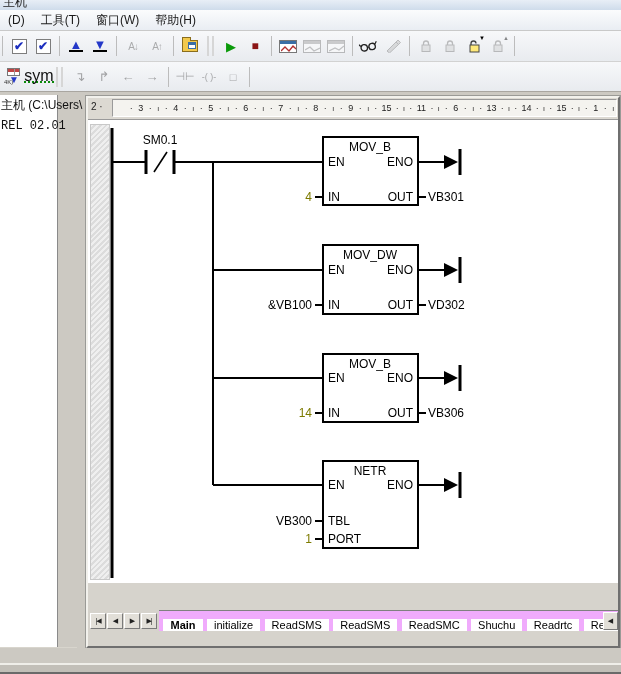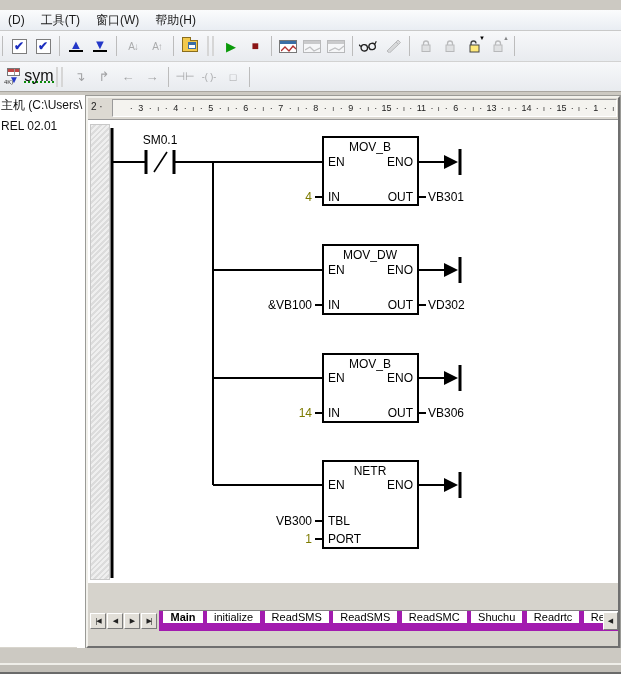--- a/index.html
+++ b/index.html
@@ -47,24 +47,24 @@
   .ic-addr .grid { position:absolute; left:1px; top:0; width:13px; height:8px; border:1px solid #777;
     background:linear-gradient(#c04545 0 3px, #fff 3px); }
   .ic-addr .grid::before { content:""; position:absolute; left:6px; top:0; bottom:0; width:1px; background:#999; }
   .ic-addr .dtri { position:absolute; left:3px; top:7px; color:#2438c8; font-size:10px; line-height:10px; }
   .ic-addr .lbl { position:absolute; left:-2px; top:11px; font-size:6px; color:#333; }
   .ic-sym { font-size:16px; color:#111; border-bottom:2px dotted #0a8a0a; line-height:11px; }
   .lockwrap { position:relative; }
   .locktag { position:absolute; right:1px; top:0px; font-size:6px; color:#000; line-height:6px; }
 
   
-  .leftpanel { position:absolute; left:0; top:95px; width:88px; height:568px;
+  .leftpanel { position:absolute; left:0; top:95px; width:58px; height:568px;
     background:#fff; border-right:1px solid #8a8a8a; font-size:12px; color:#111; }
   .leftpanel .l1 { position:absolute; left:1px; top:2px; white-space:nowrap; }
-  .leftpanel .l2 { position:absolute; left:1px; top:24px; white-space:nowrap; }
+  .leftpanel .l2 { position:absolute; left:1px; top:24px; white-space:nowrap;font-family:Liberation Mono, monospace; }
   .lp-scroll { position:absolute; left:0; bottom:0; width:77px; height:16px; background:#f1efe7;
     border-top:1px solid #d8d5cd; }
   .lp-scroll .sbtn { position:absolute; right:0; top:0; width:16px; height:15px;
     background:#e4e1da; border:1px solid #9a978f; font-size:8px; color:#444;
     display:flex; align-items:center; justify-content:center; }
 
   
   .ladwin { position:absolute; left:86px; top:96px; width:534px; height:552px;
     background:#d6d3cc; border:2px solid; border-color:#f2f1ec #6f6f6f #6f6f6f #f2f1ec;
     box-shadow:0 0 0 1px #9a9a96; }
@@ -89,40 +89,43 @@
   .ladsvg text.const { fill:#7d7b00; }
   .ladsvg .blocktitle { text-anchor:middle; }
 
   
   .tabrow { position:absolute; left:0; bottom:15px; width:530px; height:21px;
     background:#d6d3cc; display:flex; align-items:stretch; }
   .tabnav { display:flex; align-items:center; gap:1px; padding:1px 2px; }
   .tabnav .nbtn { width:16px; height:16px; background:#e2dfd8; border:1px solid;
     border-color:#fff #7a7a7a #7a7a7a #fff; font-size:7px; color:#222;
     display:flex; align-items:center; justify-content:center; letter-spacing:-1px; }
-  .tabs { flex:1; background:#a21caf; border-top:1px solid #808080; display:flex; align-items:flex-start;
+  .tabs { flex:1; background:#f0abfc; border-top:1px solid #808080; display:flex; align-items:flex-end;
     overflow:hidden; position:relative; }
   .tab { display:flex; align-items:center; padding:0 7px; font-size:11px; color:#000; background:#fff; white-space:nowrap; }
   .tab.active { font-weight:bold; }
   .tabdiv { width:1px; background:#000; transform:skewX(-22deg); margin:1px 2px 0 2px; }
   .tabscroll { position:absolute; right:0; top:1px; width:15px; height:18px;
     background:#e2dfd8; border:1px solid; border-color:#fff #7a7a7a #7a7a7a #fff;
     font-size:7px; display:flex; align-items:center; justify-content:center; color:#222; }
 
   
   .band-mid { position:absolute; left:0; top:648px; width:621px; height:15px; background:#ccc9c2; }
   .band-hl  { position:absolute; left:0; top:663px; width:621px; height:2px; background:#efeee9; }
   .band-low { position:absolute; left:0; top:665px; width:621px; height:9px; background:#c2bfb8;
     border-bottom:2px solid #6a6a6a; }
 </style>
 </head>
 <body>
 
 <div id="root">
 
+  <div class="titlebar">
+    <span class="wtitle">主机</span>
+  </div>
 
   <div class="menubar">
     <span class="mitem">(D)</span>
     <span class="mitem">工具(T)</span>
     <span class="mitem">窗口(W)</span>
     <span class="mitem">帮助(H)</span>
   </div>
 
   <div class="toolbar" id="tb1">
     <span class="sep" style="margin-left:2px"></span>

